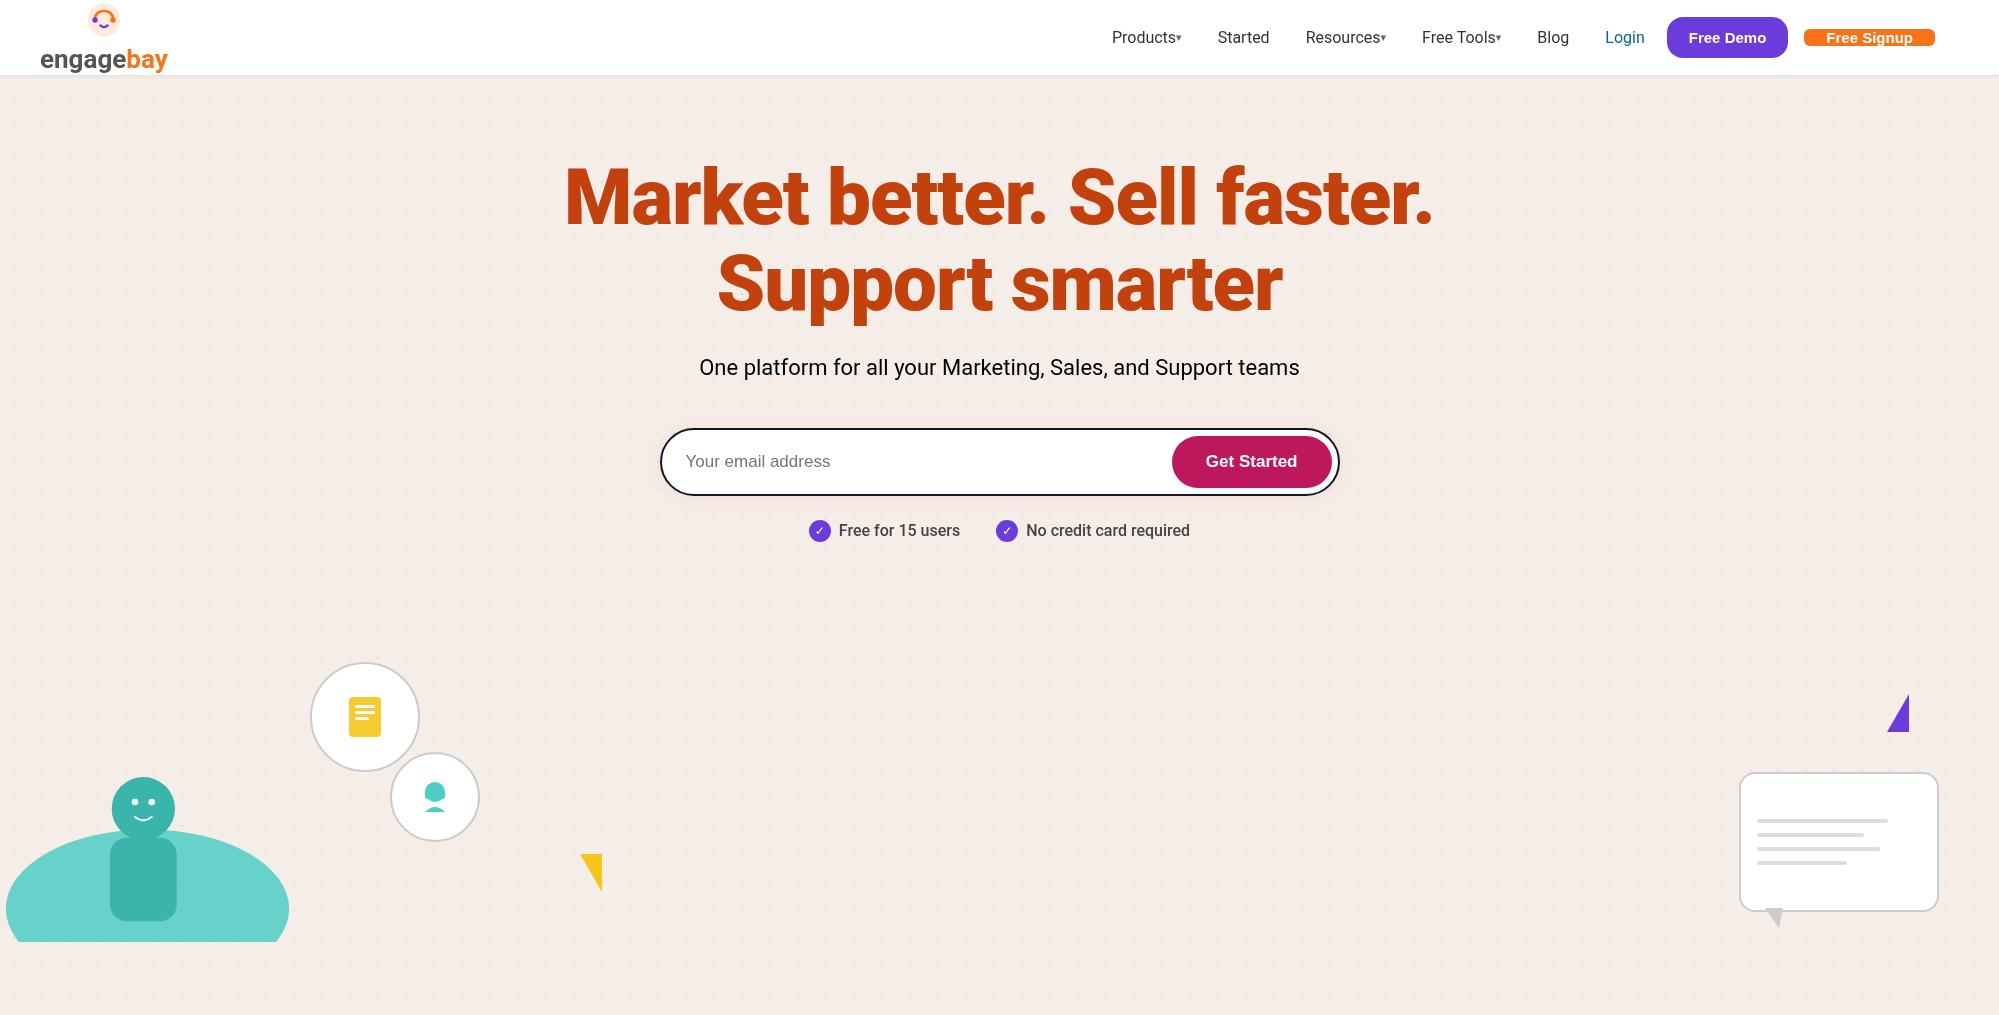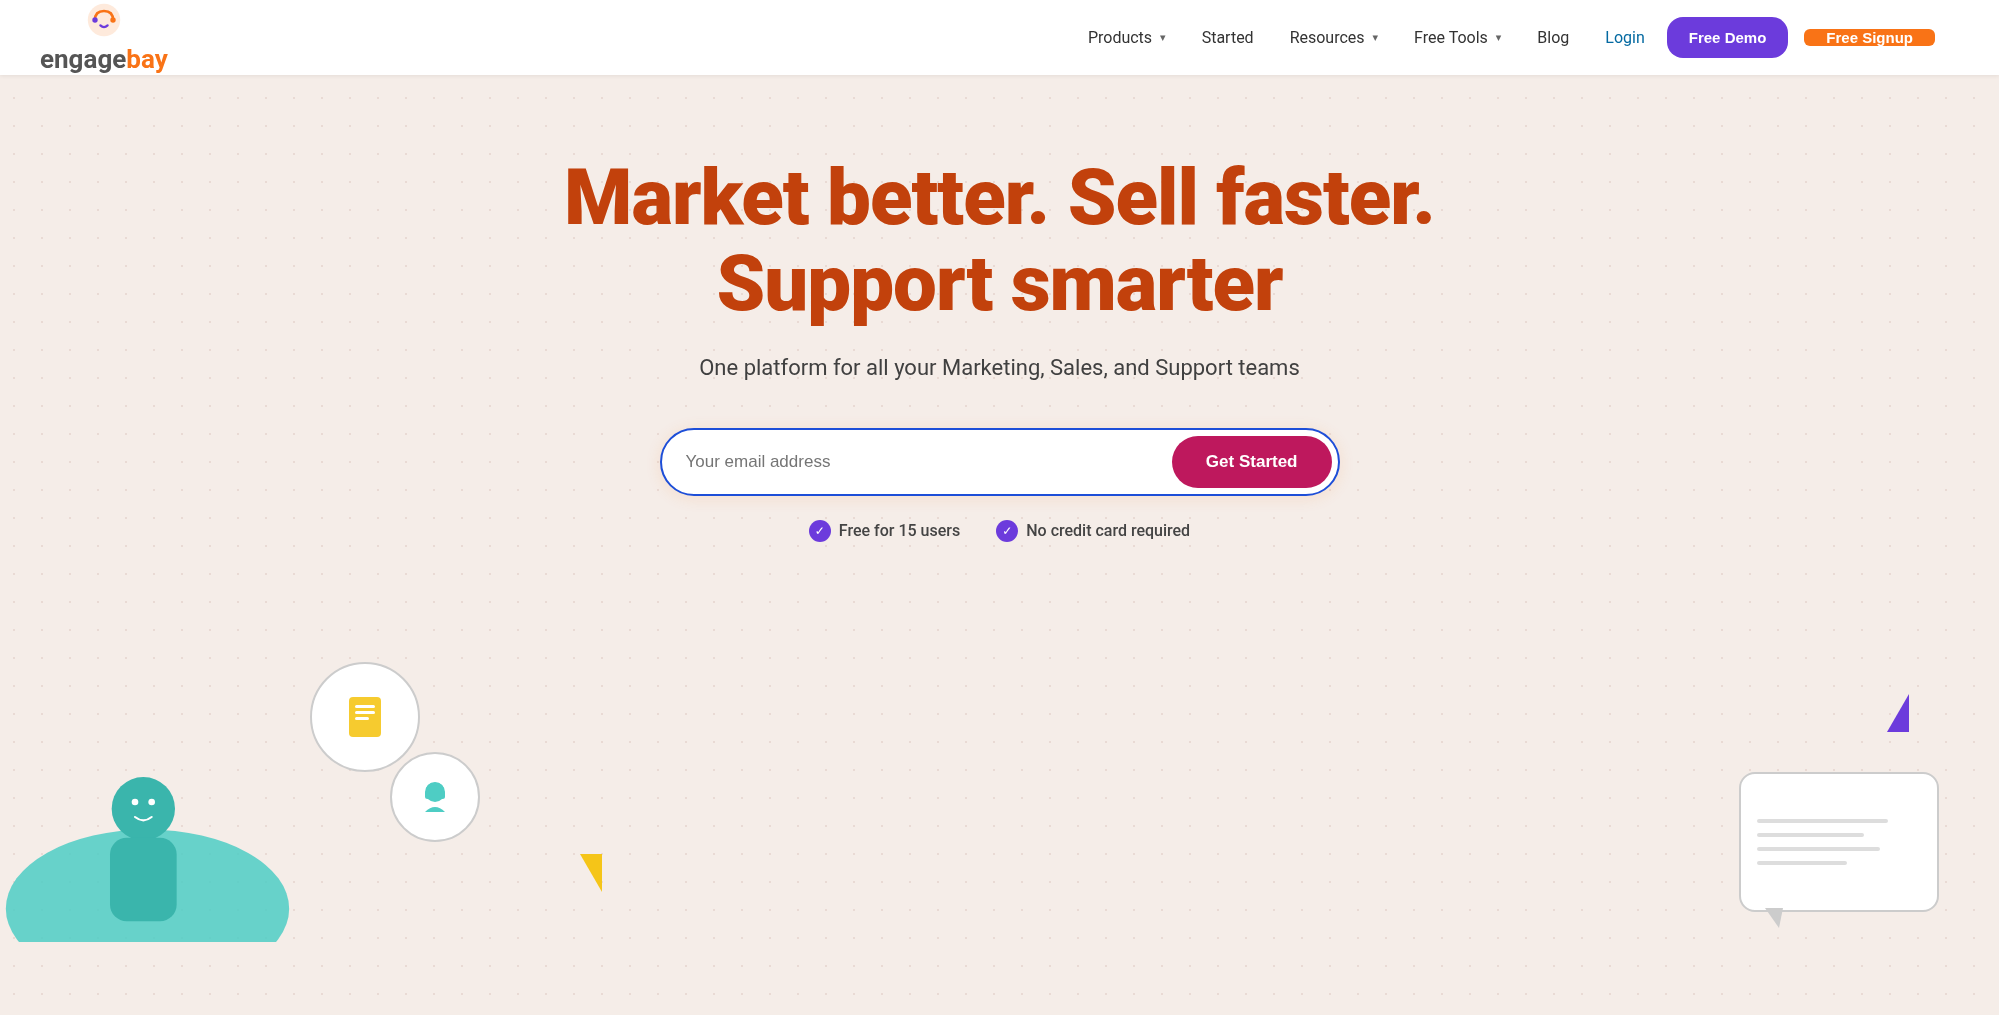--- a/index.html
+++ b/index.html
@@ -74,21 +74,21 @@
       display: flex;
       align-items: center;
       gap: 8px;
       margin-left: auto;
       margin-right: 24px;
     }
 
     .nav-item {
       display: flex;
       align-items: center;
-      gap: 8px;
+      gap: 0;
       padding: 8px 14px;
       font-size: 16px;
       color: #333;
       cursor: pointer;
       text-decoration: none;
       border-radius: 4px;
       white-space: nowrap;
     }
 
     .nav-item .chevron {
@@ -141,37 +141,37 @@
       font-weight: 900;
       color: #c2410c;
       line-height: 1.1;
       letter-spacing: -1px;
       max-width: 900px;
       margin: 0 auto 28px;
     }
 
     .hero-subtitle {
       font-size: 22px;
-      color: #404040;
+      color: #000000;
       margin-bottom: 48px;
       font-weight: 400;
     }
 
     
     .email-form-wrapper {
       display: flex;
       justify-content: center;
       margin-bottom: 24px;
     }
 
     .email-form {
       display: flex;
       align-items: center;
       background: #fff;
-      border: 2px solid #1d4ed8;
+      border: 2px solid #0f172a;
       border-radius: 50px;
       padding: 6px 6px 6px 24px;
       width: 680px;
       max-width: 100%;
       box-shadow: 0 2px 16px rgba(249,115,22,0.12);
     }
 
     .email-input {
       flex: 1;
       border: none;

